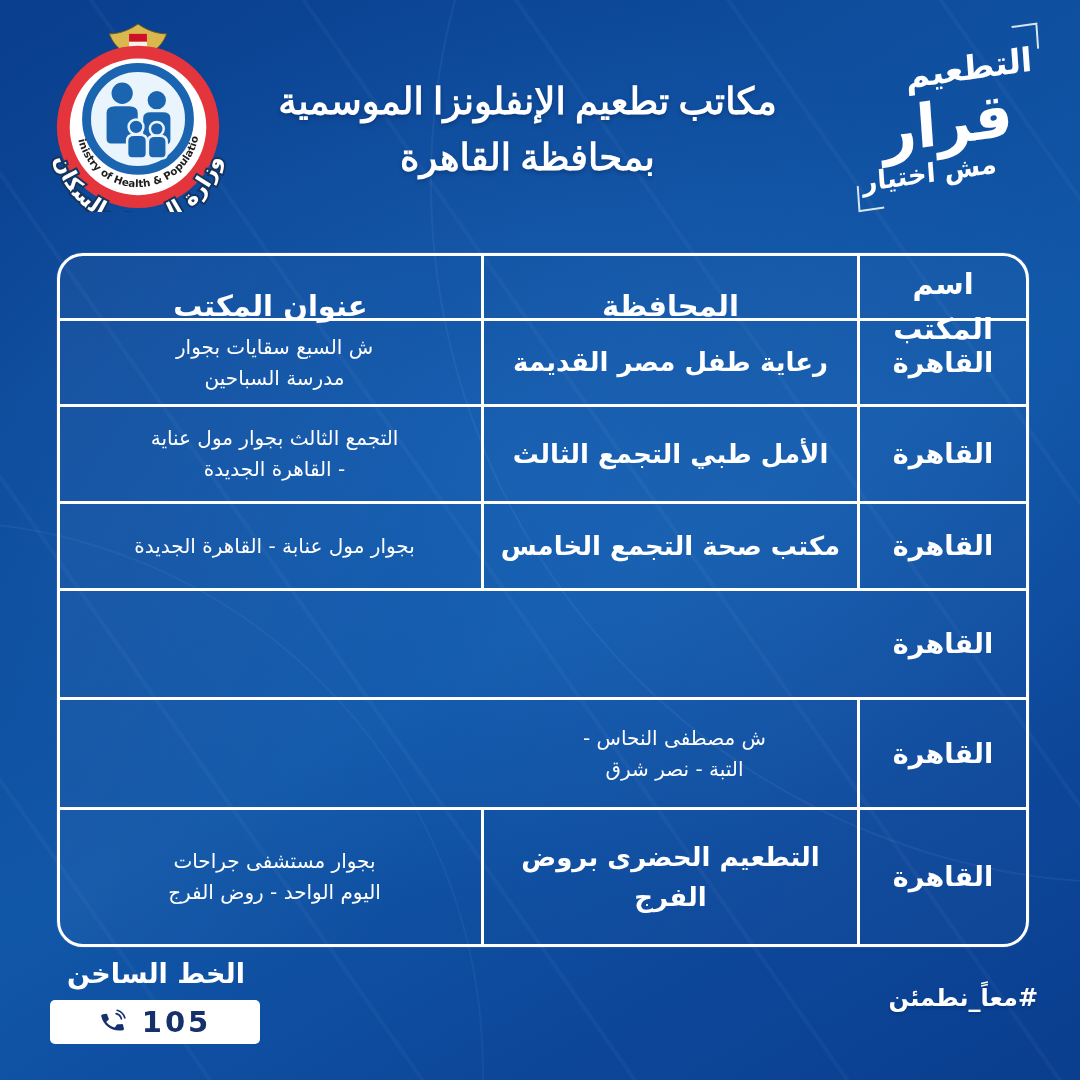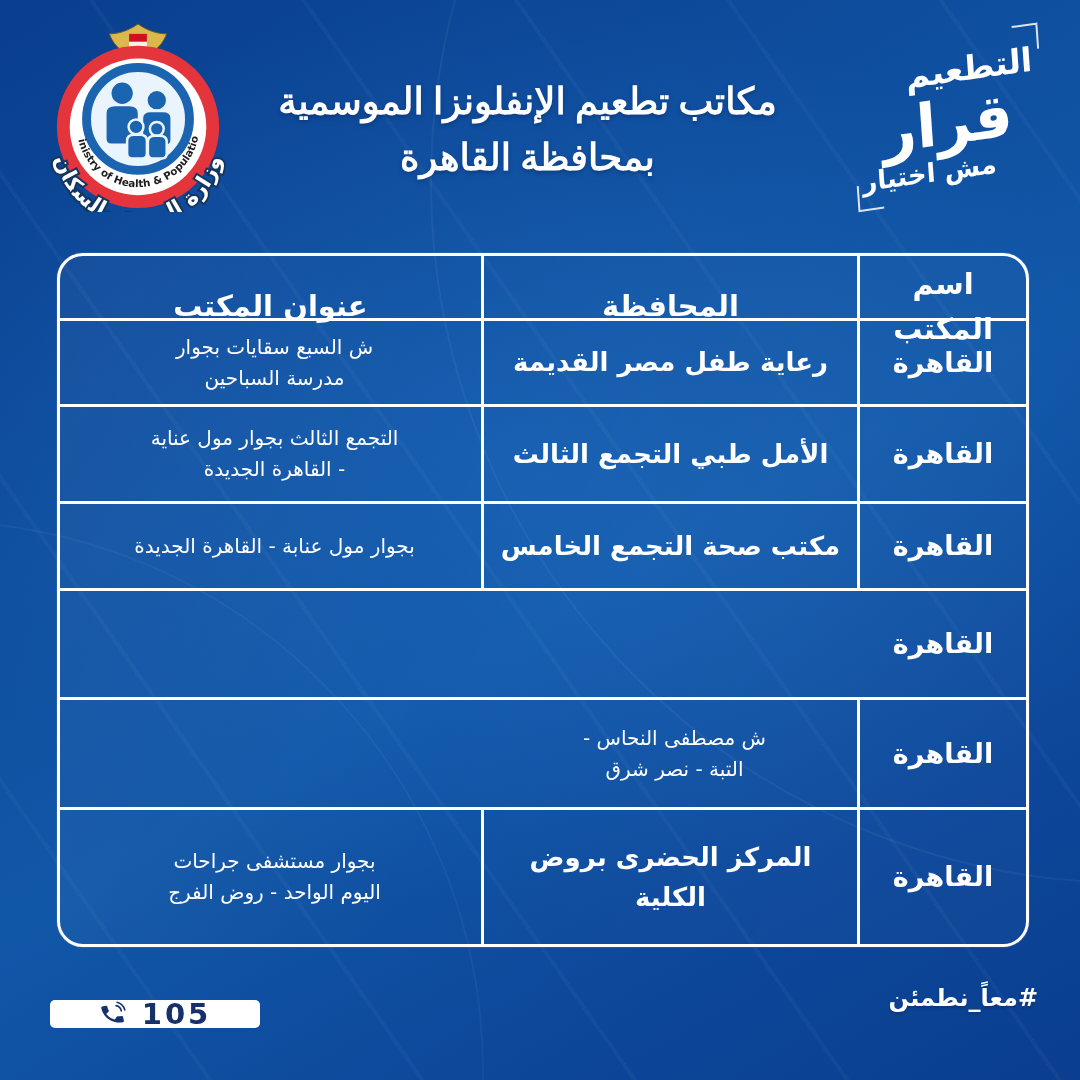--- a/index.html
+++ b/index.html
@@ -43,21 +43,21 @@
     color:#ffffff;padding:6px 12px;white-space:pre-line;line-height:1.55;}
   .tcell:nth-child(n+2){border-right:3px solid #ffffff;}
   .th{font-size:29px;font-weight:800;}
   .c-gov{font-size:27px;font-weight:700;}
   .c-name{font-size:26px;font-weight:700;}
   .c-addr{font-size:20px;font-weight:400;padding-left:20px;}
 
   
   .hotline-label{position:absolute;left:56px;top:958px;width:200px;text-align:center;
     color:#ffffff;font-size:27px;font-weight:800;}
-  .hotline-box{position:absolute;left:50px;top:1000px;width:210px;height:28px;background:#ffffff;
+  .hotline-box{position:absolute;left:50px;top:1000px;width:210px;height:44px;background:#ffffff;
     border-radius:5px;display:flex;align-items:center;justify-content:center;gap:16px;direction:ltr;text-align:center;}
   .hotline-number{color:#15306b;font-size:29px;font-weight:800;letter-spacing:3px;line-height:1;}
   .phone-ic{width:27px;height:27px;}
   .hashtag{position:absolute;right:42px;top:984px;color:#ffffff;font-size:24px;font-weight:800;
     direction:rtl;text-shadow:0 2px 3px rgba(0,30,70,0.3);}
 </style>
 </head>
 <body>
 
 <div class="poster">
@@ -141,26 +141,27 @@
     <div class="trow">
       <div class="tcell c-gov">القاهرة</div>
     </div>
     <div class="trow">
       <div class="tcell c-gov">القاهرة</div>
       <div class="tcell c-addr">ش مصطفى النحاس -
 التبة - نصر شرق</div>
     </div>
     <div class="trow">
       <div class="tcell c-gov">القاهرة</div>
-      <div class="tcell c-name">المركز الحضرى بروض الكلية</div>
+      <div class="tcell c-name">التطعيم الحضرى بروض الفرج</div>
       <div class="tcell c-addr">بجوار مستشفى جراحات
 اليوم الواحد - روض الفرج</div>
     </div>
   </div>
 
+  <div class="hotline-label">الخط الساخن</div>
   <div class="hotline-box">
     <svg class="phone-ic" viewBox="0 0 26 26">
       <path fill="#15306b" d="M7.2 11.3c1.5 3 4 5.5 7 7l2.3-2.3c.3-.3.7-.4 1.1-.3 1.2.4 2.5.6 3.8.6.6 0 1.1.5 1.1 1.1v3.8c0 .6-.5 1.1-1.1 1.1C11.5 22.3 3.7 14.5 3.7 4.6c0-.6.5-1.1 1.1-1.1h3.8c.6 0 1.1.5 1.1 1.1 0 1.3.2 2.6.6 3.8.1.4 0 .8-.3 1.1l-2.8 1.8z" transform="rotate(-12 13 13)"></path>
       <path fill="none" stroke="#15306b" stroke-width="1.6" stroke-linecap="round" d="M16.5 4.5 a6.5 6.5 0 0 1 5 5 M17.5 1.2 a10.5 10.5 0 0 1 7.3 7.3"></path>
     </svg>
     <span class="hotline-number">105</span>
   </div>
 
   <div class="hashtag">#معاً_نطمئن</div>
 </div>

